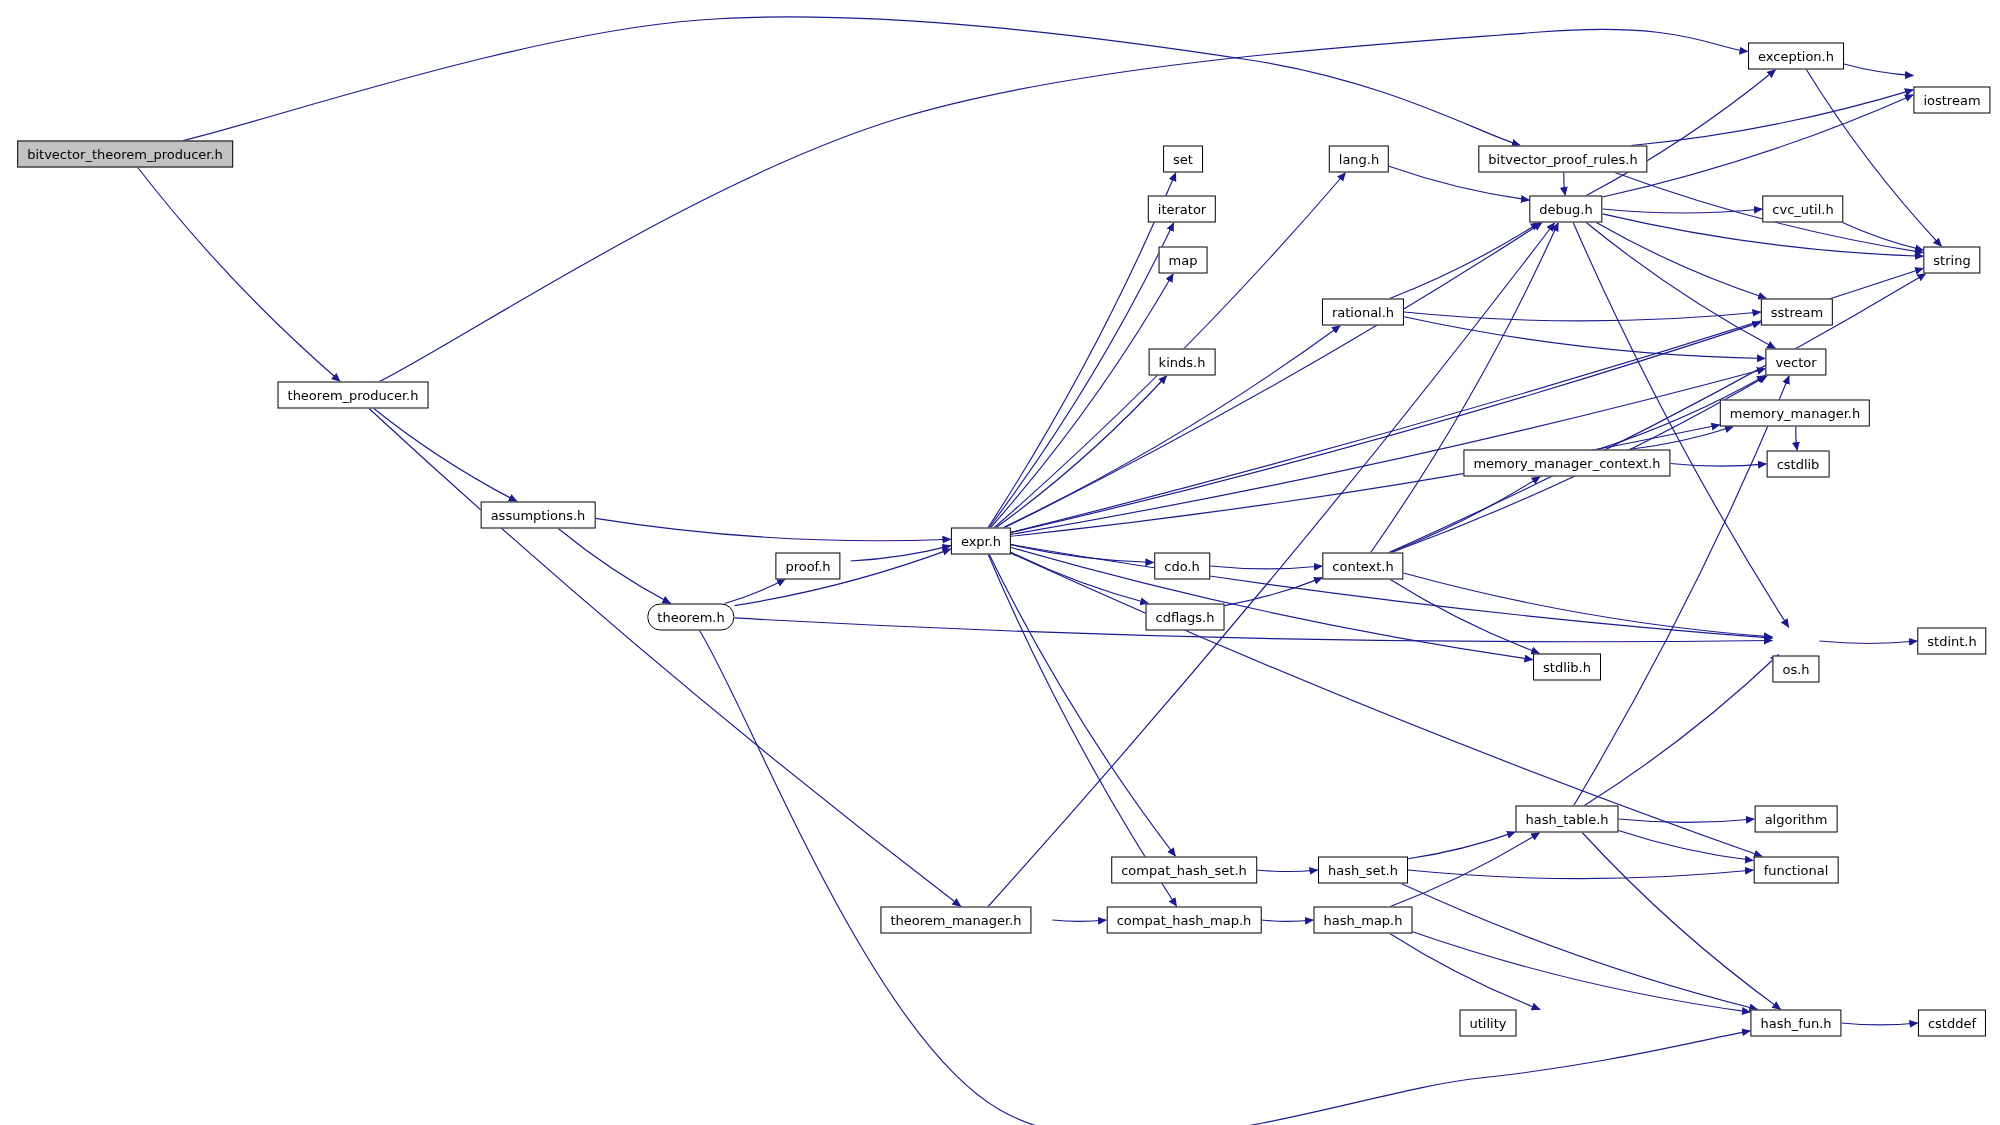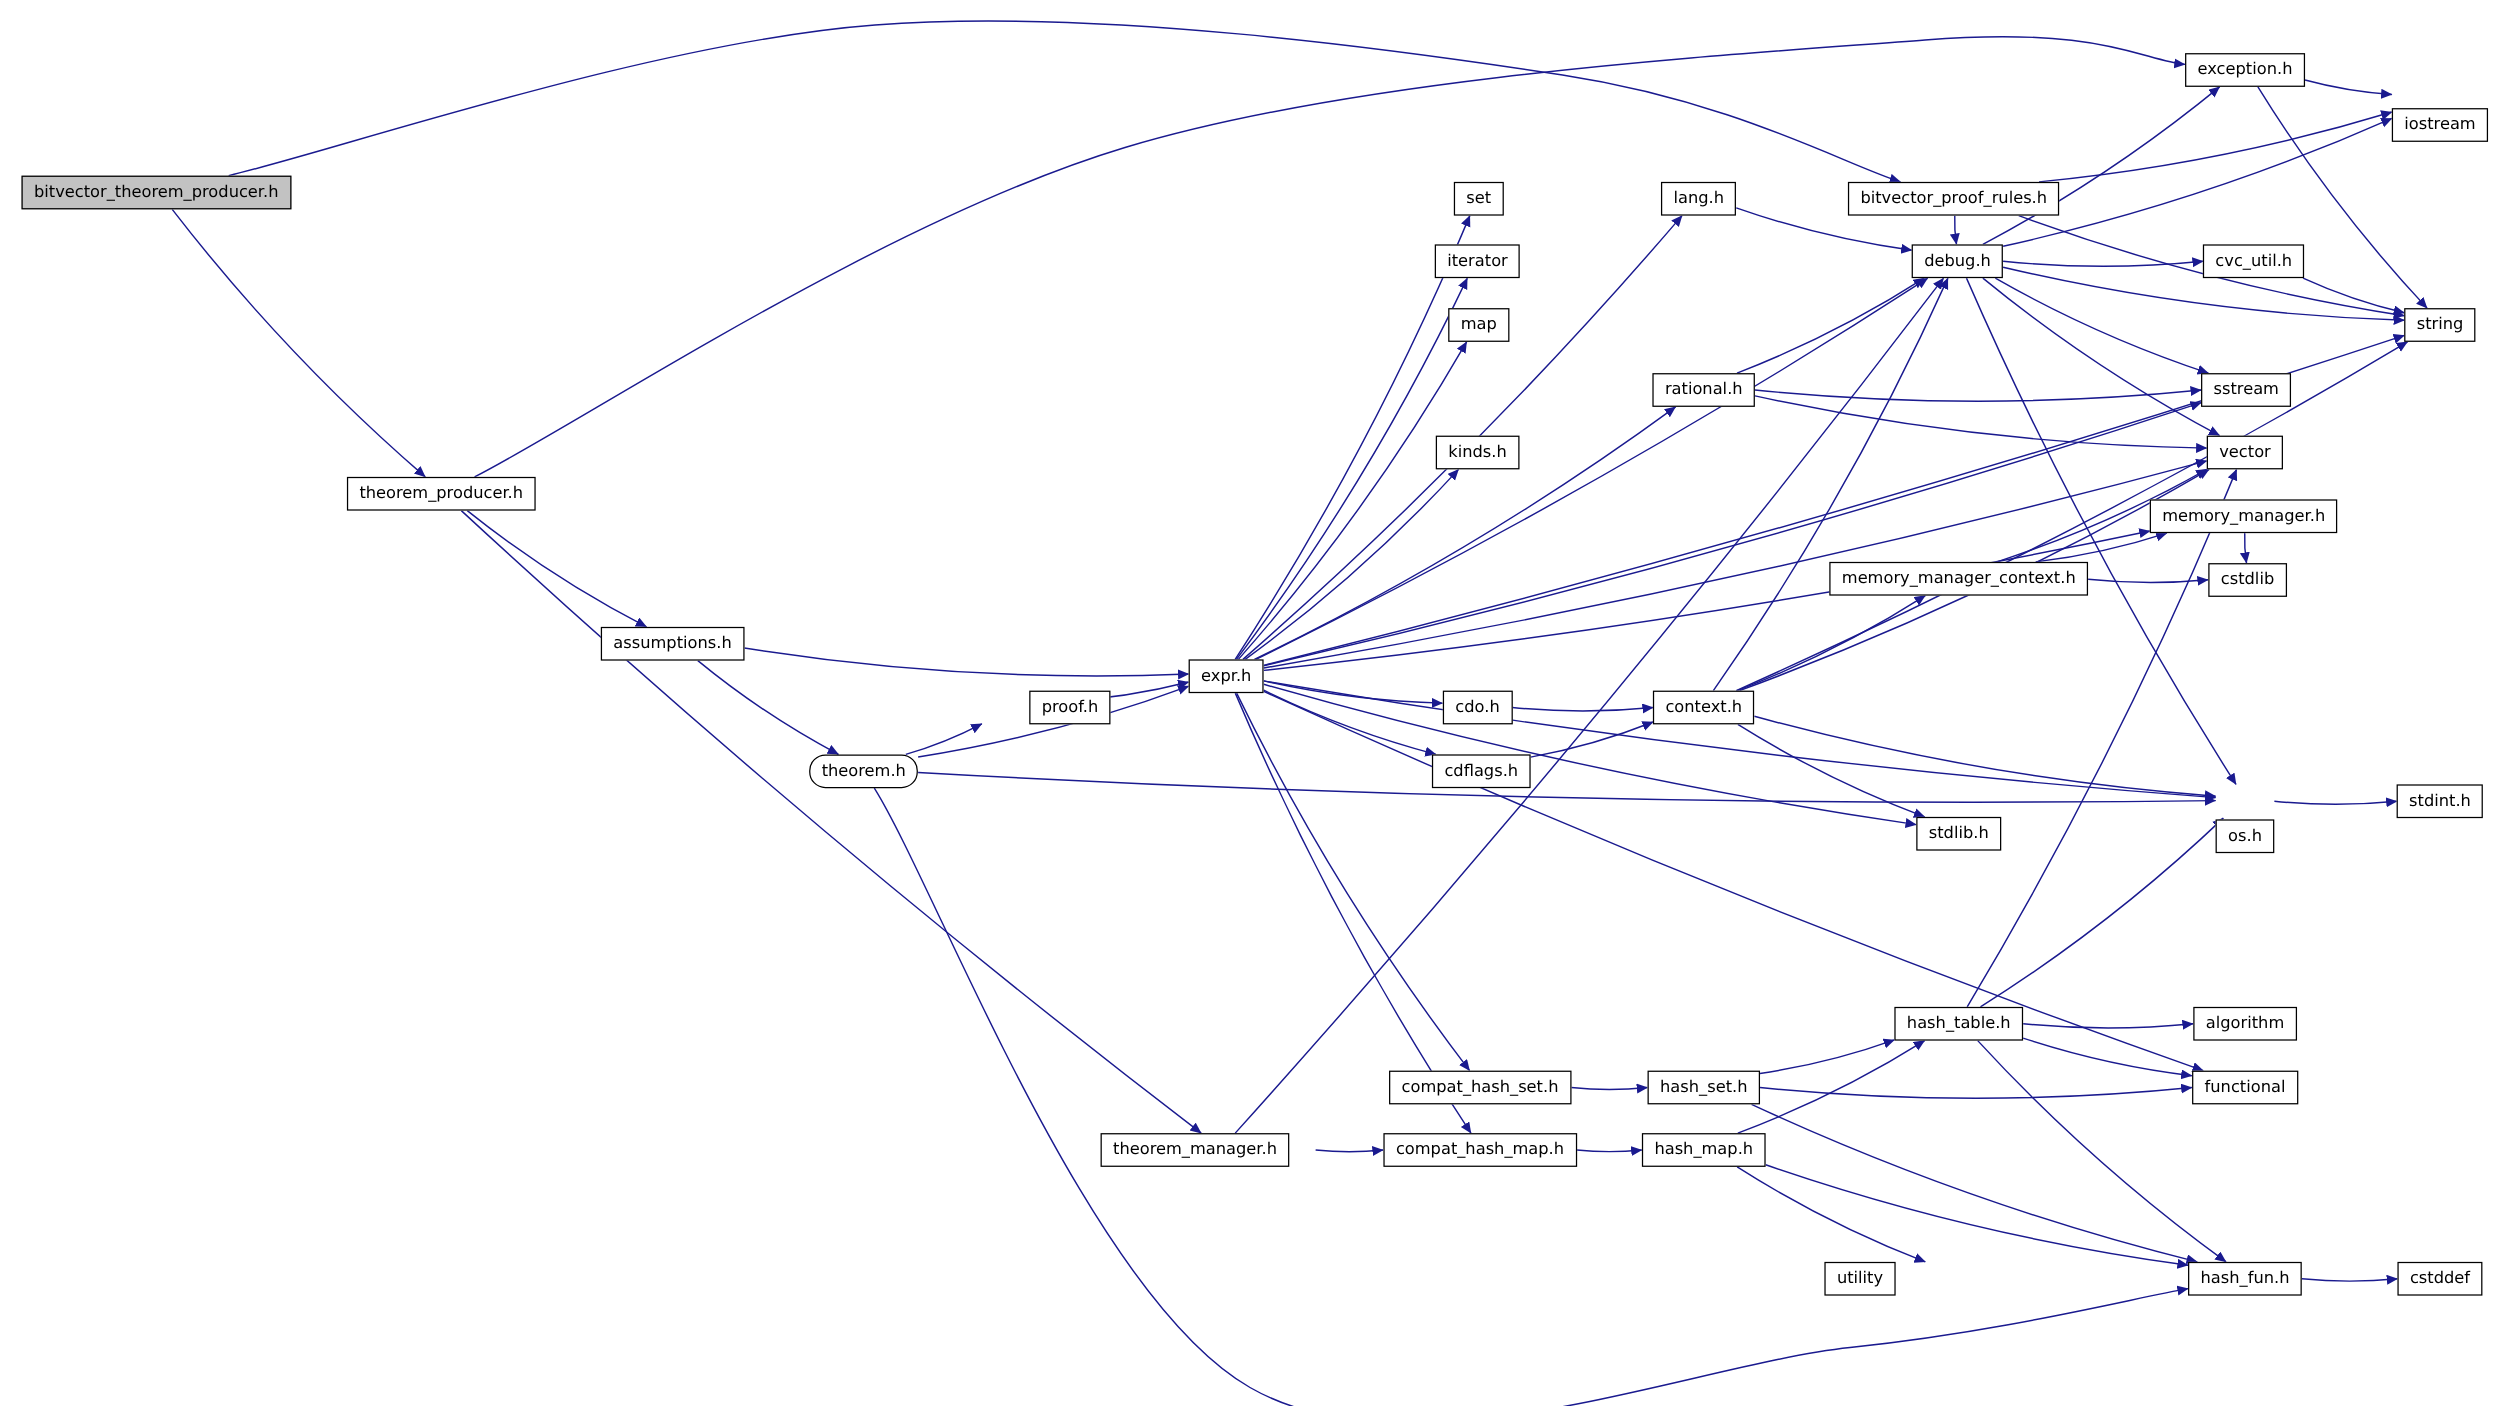--- a/index.html
+++ b/index.html
@@ -114,21 +114,21 @@
       <path class="edge" d="M1618.5,819 Q1686.5,825.8 1754.5,819" stroke="#1a1a8f" marker-end="url(#arrowhead)"></path>
       <path class="edge" d="M1618.5,830.4694323144105 Q1684.4967248908297,852.2521834061135 1753.5,860.5349344978166" stroke="#1a1a8f" marker-end="url(#arrowhead)"></path>
       <path class="edge" d="M1582.1544117647059,832.5 Q1672.65,930.9345588235294 1780.8455882352941,1009.5" stroke="#1a1a8f" marker-end="url(#arrowhead)"></path>
       <path class="edge" d="M1584.3679775280898,805.5 Q1689.05,739.713202247191 1778.6320224719102,654.5" stroke="#1a1a8f" marker-end="url(#arrowhead)"></path>
       <path class="edge" d="M1573.7647702407003,805.5 Q1697.592640545288,598.5639271003741 1789.2352297592997,375.5" stroke="#1a1a8f" marker-end="url(#arrowhead)"></path>
       <path class="edge" d="M1841.5,1023 Q1879.75,1026.825 1918,1023" stroke="#1a1a8f" marker-end="url(#arrowhead)"></path>
     </svg>
 <div class="node root" style="left: 125px; top: 154px;">bitvector_theorem_producer.h</div>
     <div class="node" style="left: 353px; top: 395px;">theorem_producer.h</div>
     <div class="node" style="left: 538px; top: 515px;">assumptions.h</div>
-    <div class="node" style="left: 856px; top: 566px;">proof.h</div>
+    <div class="node" style="left: 808px; top: 566px;">proof.h</div>
     <div class="node" style="left: 691px; top: 617px; border-radius: 13px;">theorem.h</div>
     <div class="node" style="left: 981px; top: 541px;">expr.h</div>
     <div class="node" style="left: 1183px; top: 159px;">set</div>
     <div class="node" style="left: 1182px; top: 209px;">iterator</div>
     <div class="node" style="left: 1183px; top: 260px;">map</div>
     <div class="node" style="left: 1359px; top: 159px;">lang.h</div>
     <div class="node" style="left: 1563px; top: 159px;">bitvector_proof_rules.h</div>
     <div class="node" style="left: 1566px; top: 209px;">debug.h</div>
     <div class="node" style="left: 1803px; top: 209px;">cvc_util.h</div>
     <div class="node" style="left: 1796px; top: 56px;">exception.h</div>

